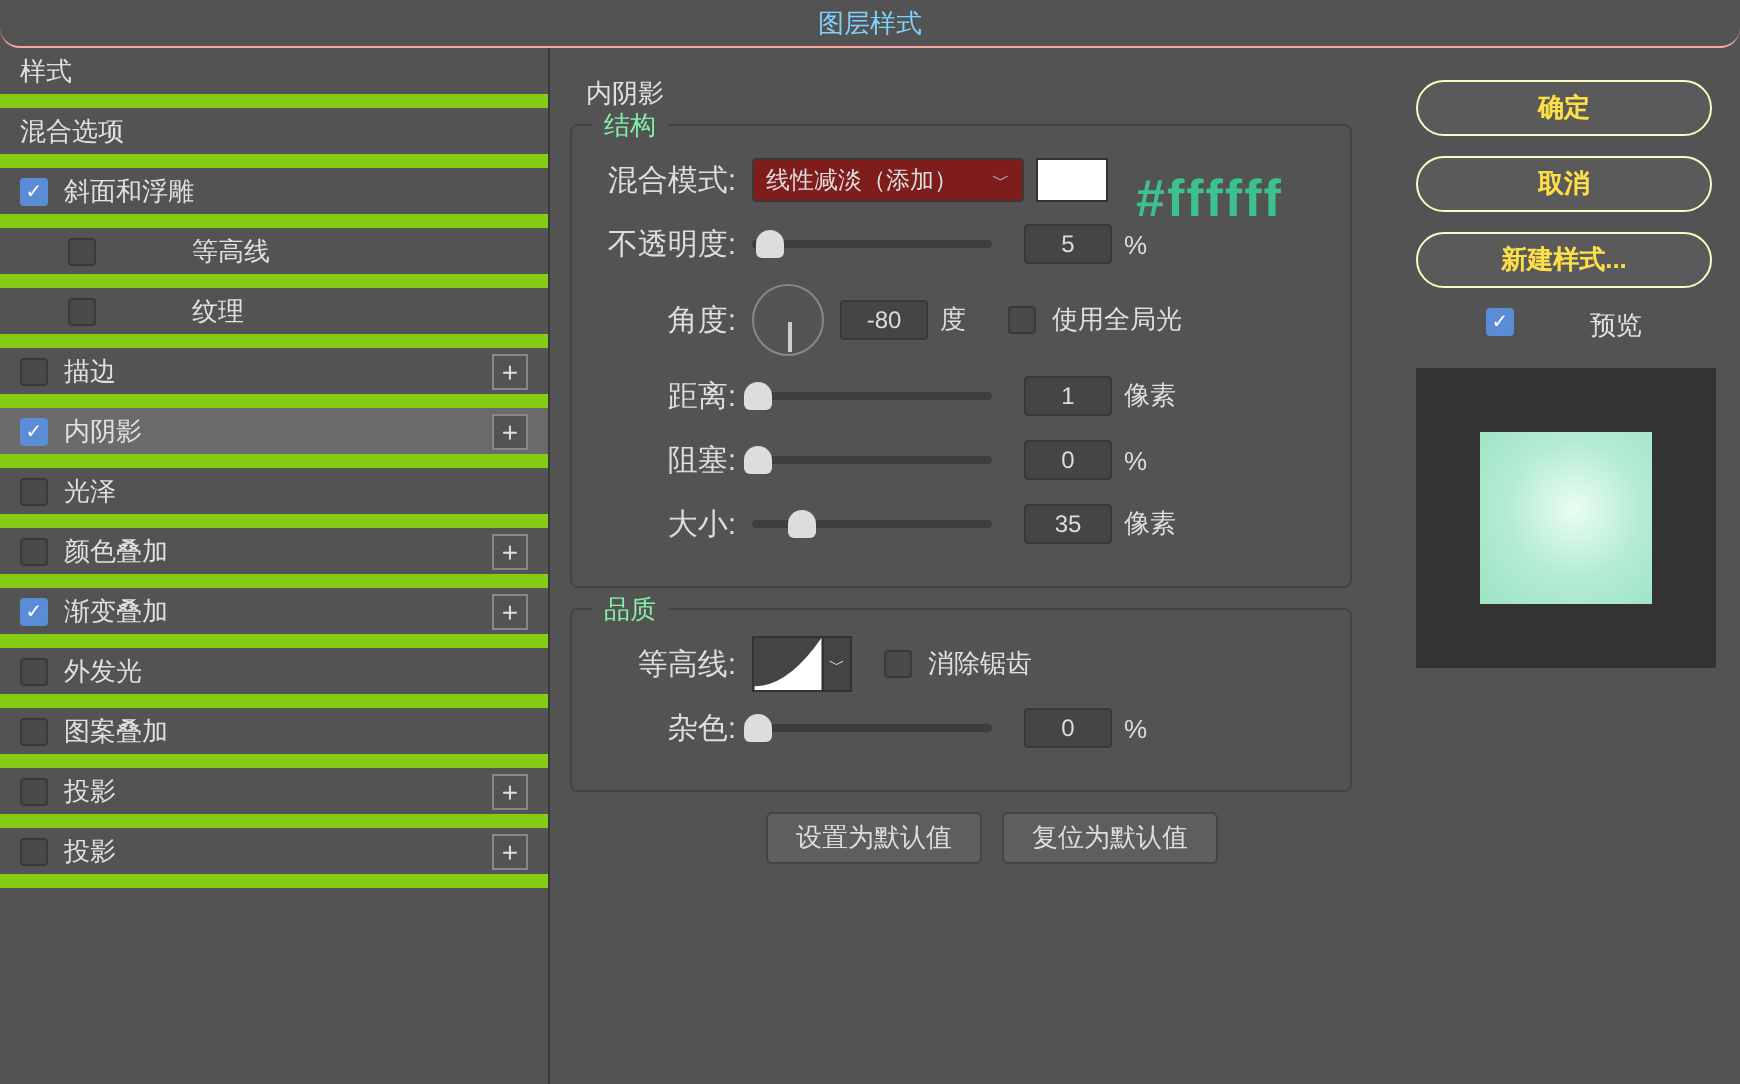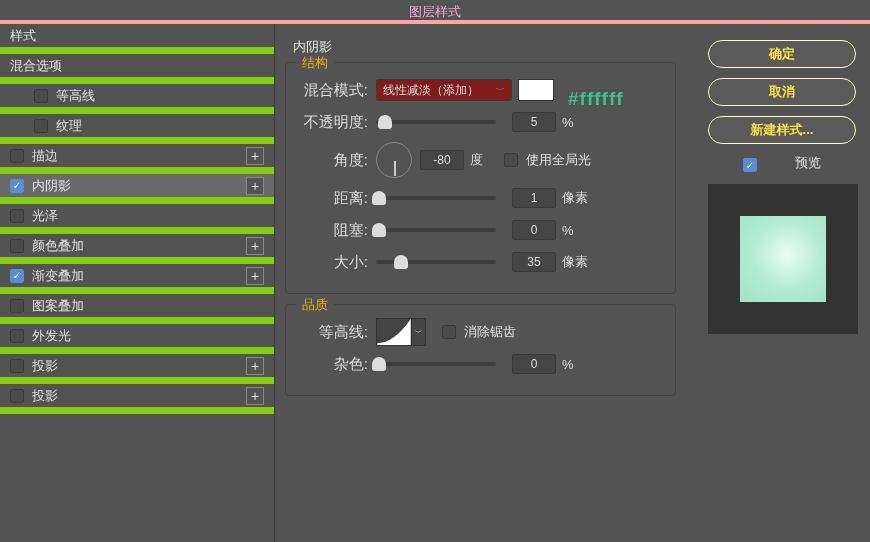--- a/index.html
+++ b/index.html
@@ -6,38 +6,39 @@
 body {
   width: 870px; height: 542px;
   background: #535353;
   font-family: "Microsoft YaHei", Arial, sans-serif;
   font-size: 13px; color: #e0e0e0;
   overflow: hidden; position: relative;
 }
 .titlebar {
   height: 24px; background: #535353;
   text-align: center; line-height: 24px;
-  color: #f9a8d4; font-size: 13px;
-  border-bottom: 4px solid #fca5a5;
+  color: #7dd3fc; font-size: 13px;
+  border-bottom: 1px solid #fca5a5;
+  border-radius: 10px;
 }
 .main-area { display: flex; height: 518px; }
 
 
 .sidebar {
   width: 275px; background: #535353;
   border-right: 1px solid #3a3a3a;
   display: flex; flex-direction: column;
 }
 .side-header, .side-item {
   height: 30px; display: flex; align-items: center;
   padding: 0 10px; border-bottom: 7px solid #84cc16;
   position: relative; color: #e0e0e0;
 }
 .side-item { }
-.side-sub { padding-left: 34px; }
+.side-sub { padding-left: 34px; gap: 40px; }
 .side-item.selected { background: #6a6a6a; }
 .chk {
   width: 14px; height: 14px; border: 1px solid #3a3a3a;
   background: #4a4a4a; margin-right: 8px;
   display: inline-flex; align-items: center; justify-content: center;
   font-size: 10px; color: #fff; border-radius: 2px;
 }
 .chk.on { background: #5a8dd6; border-color: #5a8dd6; }
 .chk.on::after { content: "✓"; }
 .plus-btn {
@@ -53,21 +54,21 @@
   background: #535353; position: relative;
 }
 .fieldset {
   border: 1px solid #444; border-radius: 4px;
   margin: 4px 6px 10px 6px; padding: 12px 14px 14px 14px;
   position: relative;
 }
 .fs-title {
   position: absolute; top: -9px; left: 10px;
   background: #535353; padding: 0 6px;
-  font-size: 13px; color: #eab308;
+  font-size: 13px; color: #86efac;
 }
 .panel-title {
   font-size: 13px; color: #e0e0e0; margin: 2px 0 6px 14px;
 }
 .row {
   display: flex; align-items: center; height: 30px;
   margin-bottom: 2px;
 }
 .row-label {
   width: 68px; text-align: right; margin-right: 8px;
@@ -79,21 +80,21 @@
   align-items: center; padding: 0 6px; color: #ddd;
   font-size: 12px; border-radius: 2px;
   justify-content: space-between;
 }
 .select-box .caret { font-size: 9px; color: #bbb; margin-left: 6px; }
 .swatch {
   width: 36px; height: 22px; background: #ffffff;
   border: 1px solid #333; margin-left: 6px;
 }
 .hex-label {
-  color: #3bc28f; font-size: 19px; font-weight: bold;
+  color: #3bc28f; font-size: 26px; font-weight: bold;
   margin-left: 14px; letter-spacing: 1px; margin-top: 18px;
 }
 .slider-track {
   position: relative; height: 4px; background: #3d3d3d;
   border-radius: 2px; flex: 0 0 auto;
 }
 .slider-thumb {
   position: absolute; top: -5px; width: 14px; height: 14px;
   background: #ddd; border-radius: 3px 3px 50% 50%;
   transform: rotate(180deg);
@@ -141,21 +142,21 @@
 }
 .pill-btn {
   height: 28px; border-radius: 14px;
   border: 1px solid #fef9c3; background: #5a5a5a;
   color: #fde047; display: flex; align-items: center;
   justify-content: center; margin-bottom: 10px;
   font-size: 13px;
   font-weight: bold;
 }
 .preview-row {
-  display: flex; align-items: flex-end; justify-content: center;
+  display: flex; align-items: flex-start; justify-content: center;
   margin: 6px 0 12px 0;
   gap: 28px;
 }
 .preview-box {
   width: 150px; height: 150px; background: #333333;
   display: flex; align-items: center; justify-content: center;
   margin-top: 4px;
 }
 .preview-inner {
   width: 86px; height: 86px;
@@ -165,20 +166,24 @@
 </head>
 <body>
 
 <div class="titlebar">图层样式</div>
 <div class="main-area">
 
   <div class="sidebar">
     <div class="side-header">样式</div>
     <div class="side-item">混合选项</div>
 
+    <div class="side-item">
+      <span class="chk on"></span>
+      <span>斜面和浮雕</span>
+    </div>
     <div class="side-item side-sub">
       <span class="chk"></span>
       <span>等高线</span>
     </div>
     <div class="side-item side-sub">
       <span class="chk"></span>
       <span>纹理</span>
     </div>
     <div class="side-item">
       <span class="chk"></span>
@@ -199,25 +204,25 @@
       <span>颜色叠加</span>
       <span class="plus-btn">+</span>
     </div>
     <div class="side-item">
       <span class="chk on"></span>
       <span>渐变叠加</span>
       <span class="plus-btn">+</span>
     </div>
     <div class="side-item">
       <span class="chk"></span>
+      <span>外发光</span>
+    </div>
+    <div class="side-item">
+      <span class="chk"></span>
       <span>图案叠加</span>
-    </div>
-    <div class="side-item">
-      <span class="chk"></span>
-      <span>外发光</span>
     </div>
     <div class="side-item">
       <span class="chk"></span>
       <span>投影</span>
       <span class="plus-btn">+</span>
     </div>
     <div class="side-item">
       <span class="chk"></span>
       <span>投影</span>
       <span class="plus-btn">+</span>
@@ -312,20 +317,24 @@
         <div class="row-label">杂色:</div>
         <div class="slider-track" style="width:120px">
           <div class="slider-thumb" style="left:-4px"></div>
         </div>
         <div style="width:16px"></div>
         <div class="num-input">0</div>
         <div class="unit">%</div>
       </div>
     </div>
 
+    <div class="btn-row">
+      <div class="btn-flat">设置为默认值</div>
+      <div class="btn-flat">复位为默认值</div>
+    </div>
   </div>
 
   <div class="right">
     <div class="pill-btn">确定</div>
     <div class="pill-btn">取消</div>
     <div class="pill-btn">新建样式...</div>
     <div class="preview-row">
       <span class="chk on"></span>
       <span style="margin-left:2px">预览</span>
     </div>

